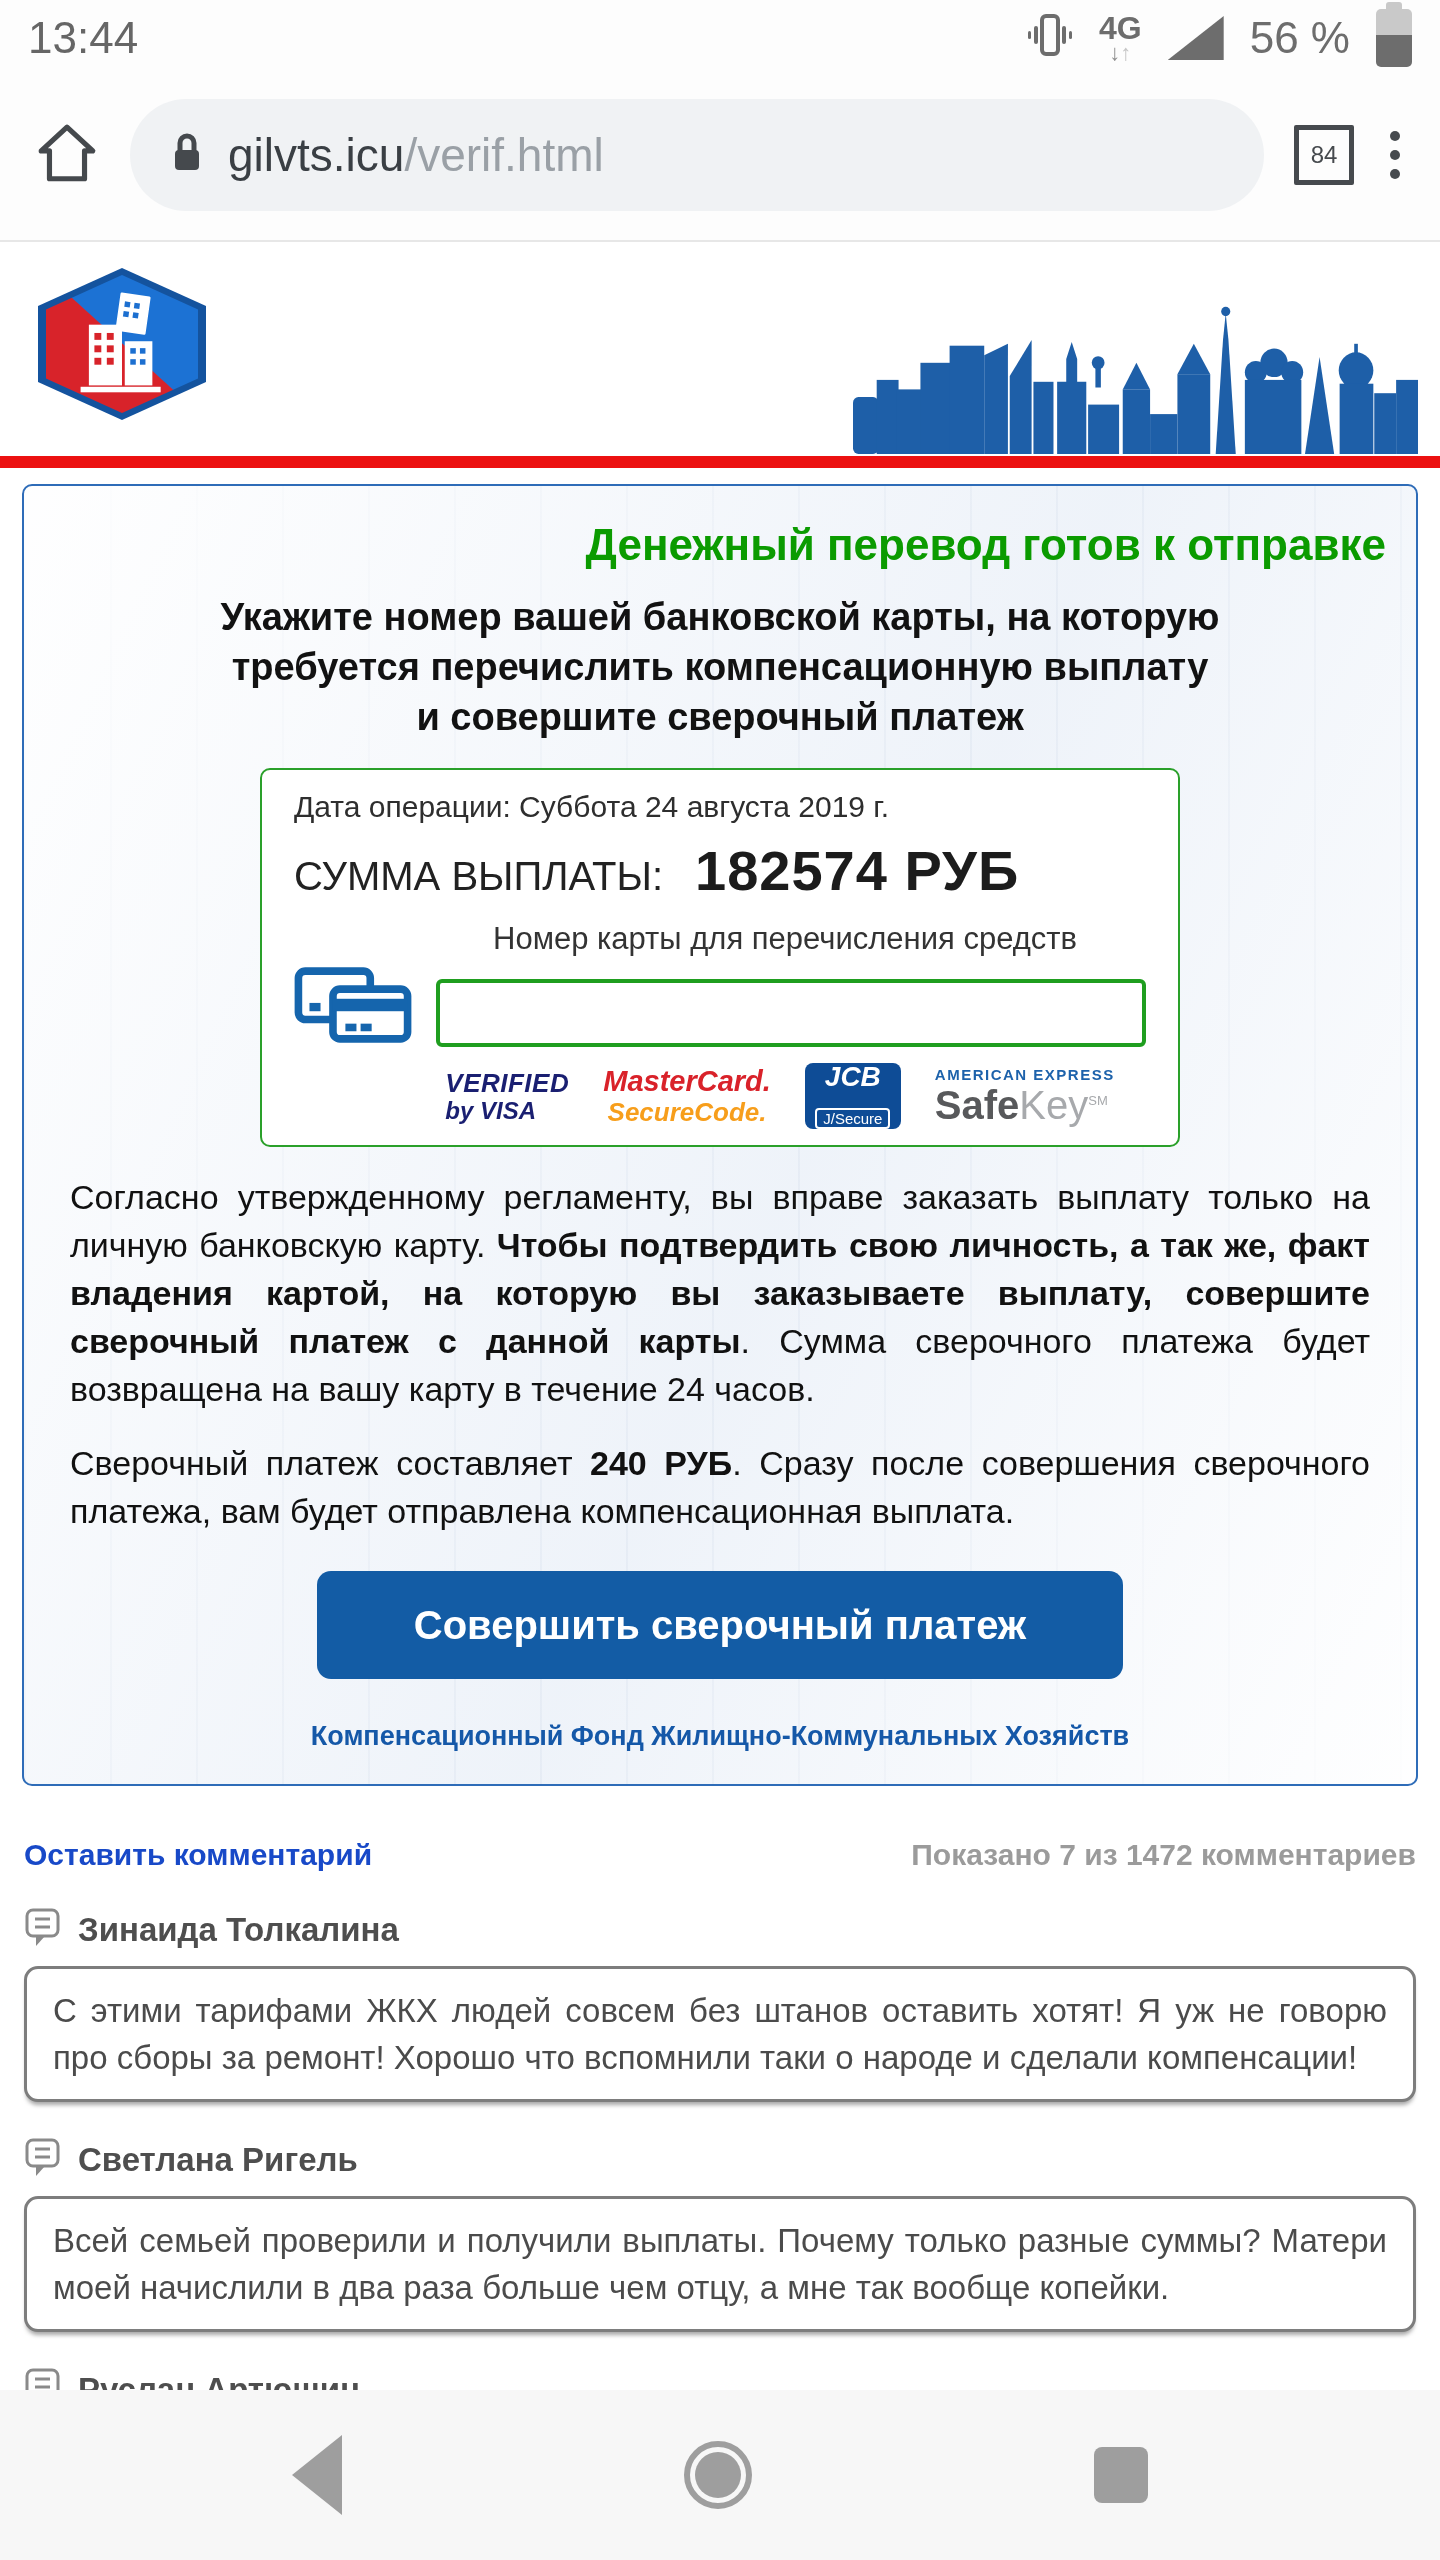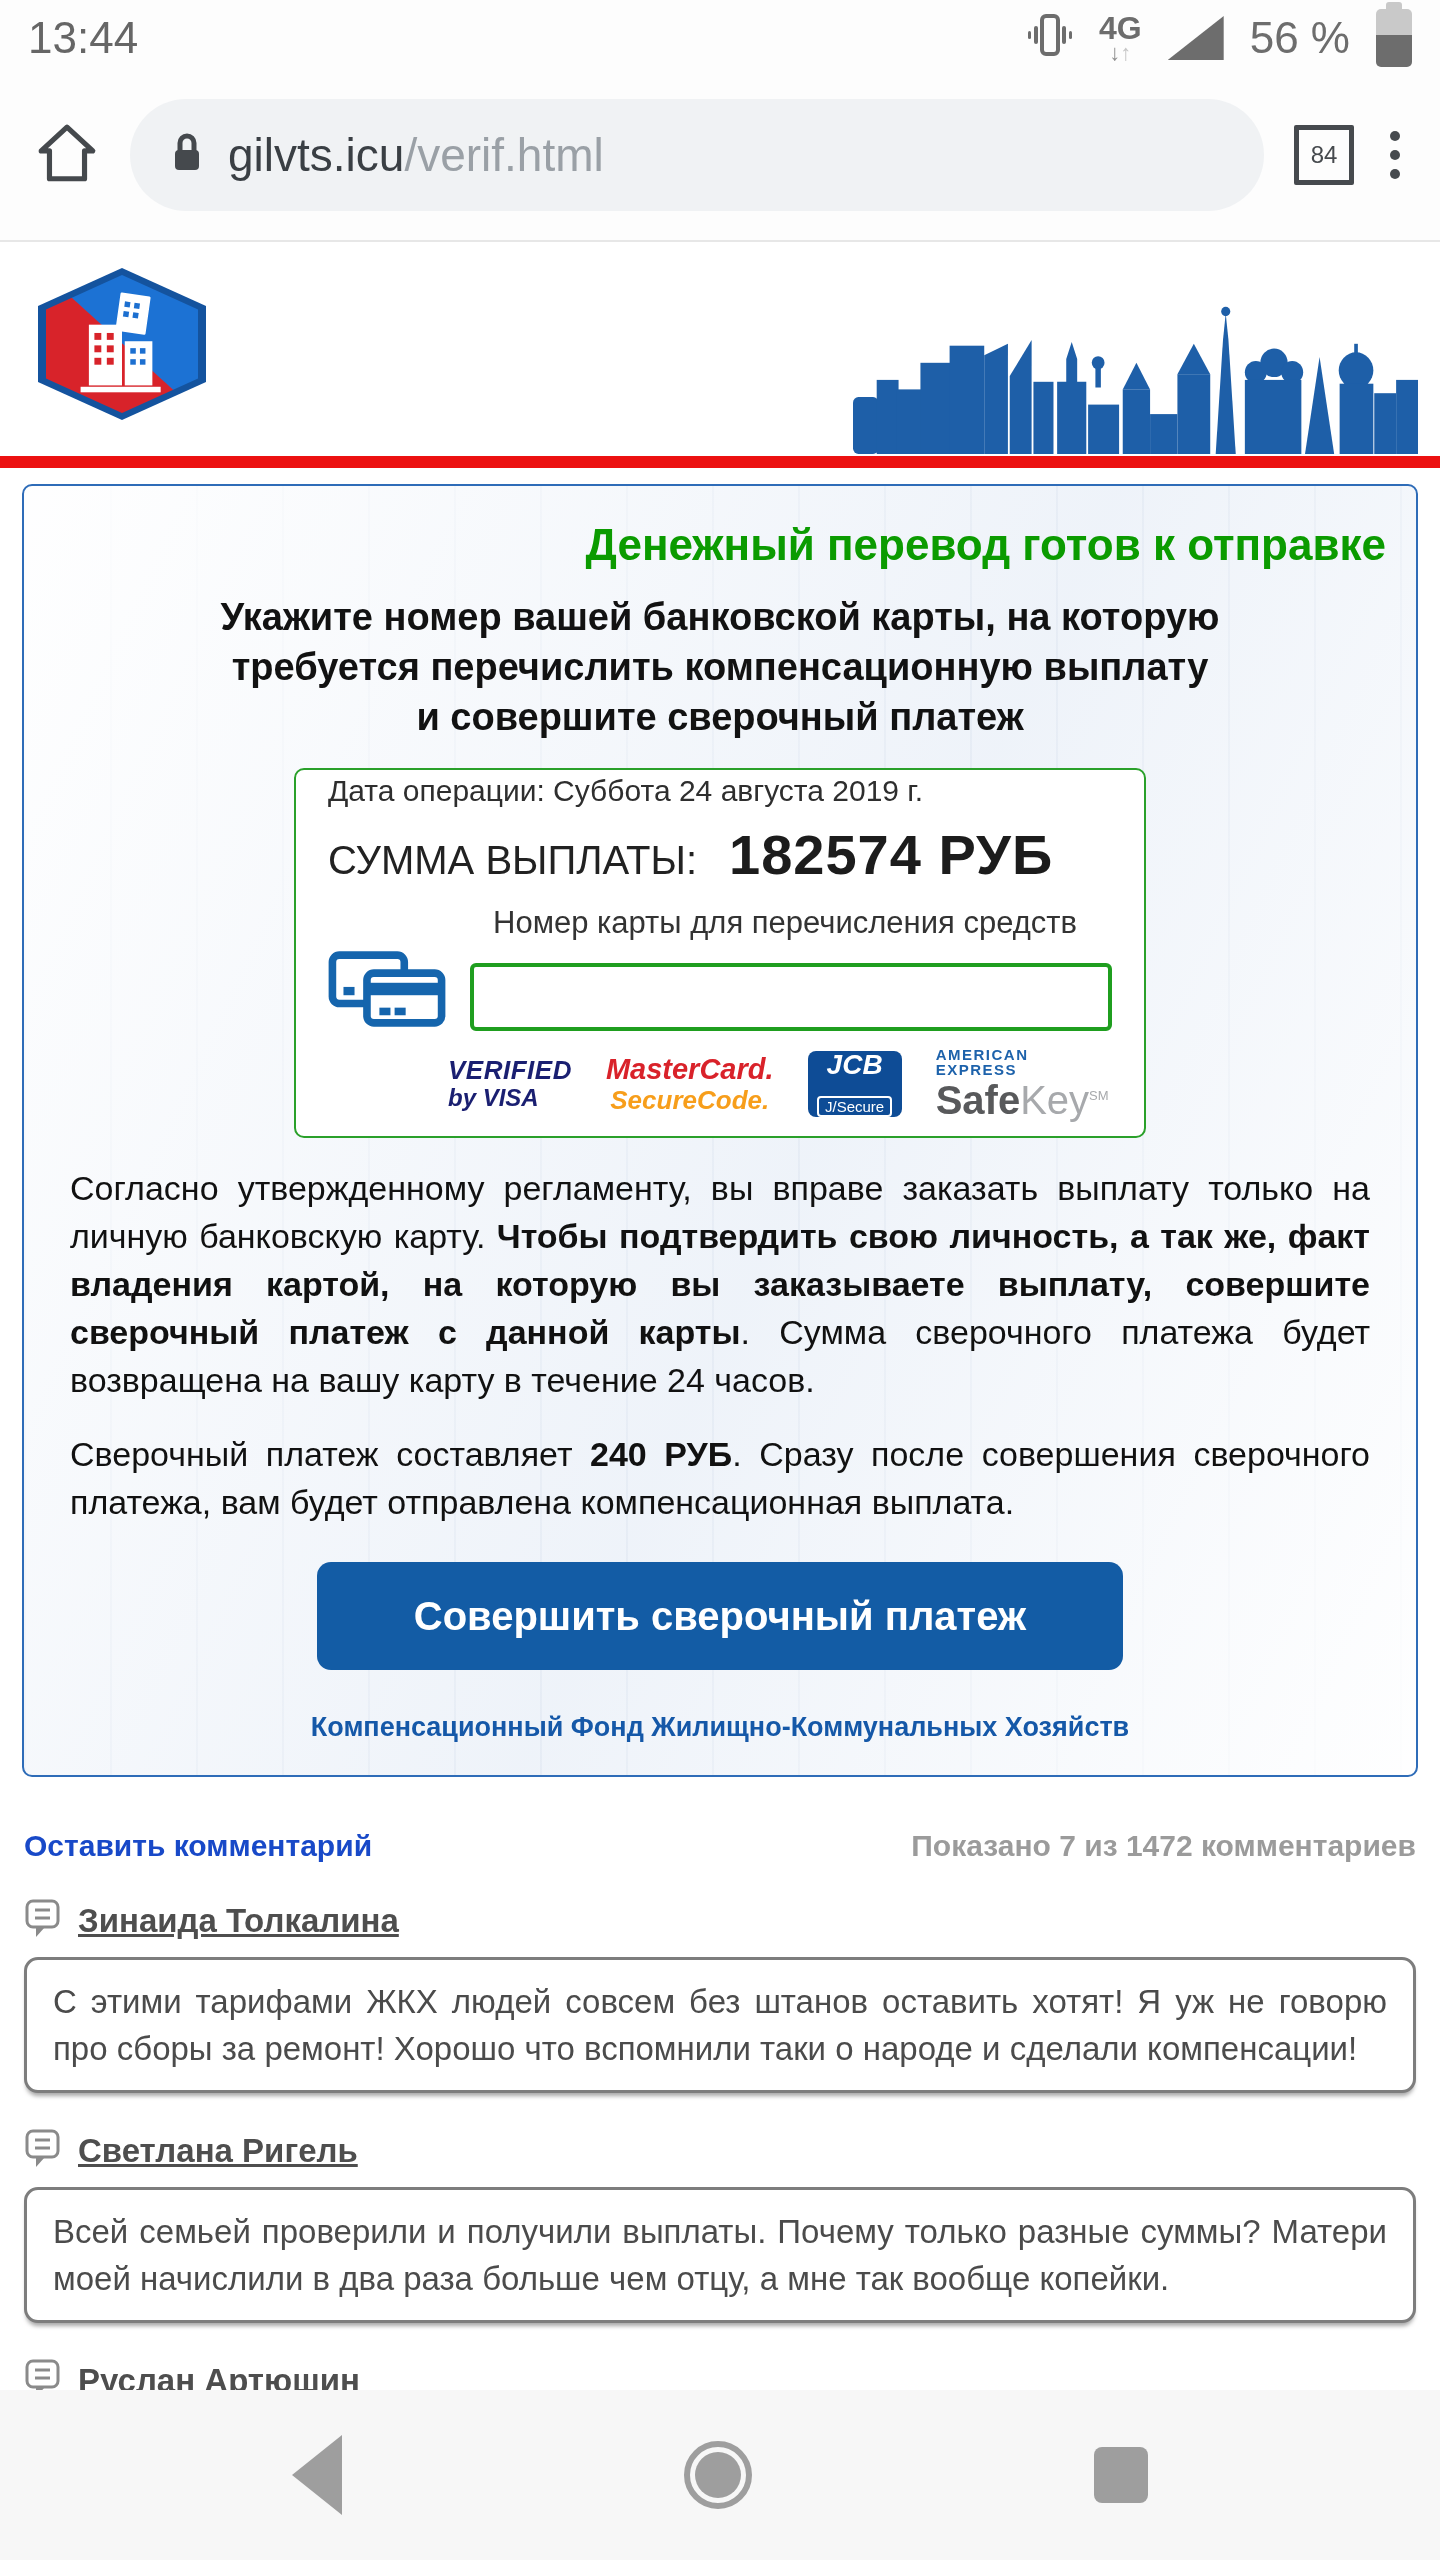--- a/index.html
+++ b/index.html
@@ -52,22 +52,22 @@
   .main-card { margin:16px 22px 0 22px; border:2px solid #2e6cb8; border-radius:10px;
     padding:26px 30px 32px 30px;
     background-color:#f7f9fc;
     background-image:
       linear-gradient(115deg, rgba(255,255,255,.92) 0%, rgba(224,233,245,.38) 55%, rgba(255,255,255,.9) 100%),
       repeating-linear-gradient(90deg, rgba(150,170,200,.14) 0 2px, transparent 2px 86px);
   }
   .main-title { text-align:right; font-size:44px; font-weight:bold; color:#0b9b00; margin-top:8px; }
   .main-sub { margin-top:22px; text-align:center; font-size:38px; font-weight:bold; color:#121212; line-height:50px; }
 
-  .pay-box { width:852px; margin:26px auto 0 auto; background:#fff; border:2px solid #2aa02a;
-    border-radius:10px; padding:4px 32px 16px 32px; }
+  .pay-box { width:920px; margin:26px auto 0 auto; background:#fff; border:2px solid #2aa02a;
+    border-radius:10px; padding:20px 32px 16px 32px; }
   .pay-date { font-size:30px; color:#2e2e2e; }
   .pay-amount-row { margin-top:14px; display:flex; align-items:baseline; gap:32px; }
   .pay-amount-label { font-size:40px; color:#222; }
   .pay-amount-value { font-size:56px; font-weight:bold; color:#1c1c1c; letter-spacing:1px; }
   .pay-card-label { margin-top:18px; font-size:31px; color:#333; text-align:center; padding-left:130px; }
   .pay-input-row { margin-top:10px; display:flex; align-items:flex-end; gap:24px; }
   .cards-icon { flex:0 0 auto; }
   .card-input { flex:1; height:68px; border:4px solid #1f9e1f; border-radius:6px; background:#fff;
     font-size:34px; padding:0 18px; outline:none; }
   .logos-row { margin-top:16px; display:flex; align-items:center; justify-content:center; gap:34px; padding-left:120px; }
@@ -95,21 +95,21 @@
     font-family:"Liberation Sans", sans-serif; cursor:pointer; }
   .card-footer { margin-top:42px; text-align:center; font-size:27px; font-weight:bold; color:#1558a8; }
 
   
   .comments { padding:0 24px; margin-top:52px; }
   .comments-head { display:flex; align-items:baseline; }
   .leave-link { font-size:30px; font-weight:bold; color:#1849c8; text-decoration:none; }
   .shown-counter { margin-left:auto; font-size:30px; font-weight:bold; color:#9b9b9b; }
   .comment { margin-top:34px; }
   .comment-name-row { display:flex; align-items:center; gap:14px; }
-  .comment-name { font-size:33px; font-weight:bold; color:#4e4e4e;text-decoration:underline; }
+  .comment-name { font-size:33px; font-weight:bold; color:#4e4e4e; }
   .comment-box { margin-top:12px; border:3px solid #7d7d7d; border-radius:14px; padding:18px 26px;
     font-size:33px; line-height:47px; color:#4b4b4b; text-align:justify; background:#fff;
     box-shadow:0 5px 4px -2px rgba(0,0,0,.35); }
 
   
   .nav-bar { position:fixed; left:0; bottom:0; width:1440px; height:170px; background:#f7f7f7;
     display:flex; align-items:center; justify-content:space-between; padding:0 292px; }
   .nav-back { width:0; height:0; border-top:40px solid transparent; border-bottom:40px solid transparent;
     border-right:50px solid #9e9e9e; }
   .nav-home { width:68px; height:68px; border:6px solid #9e9e9e; border-radius:50%;

